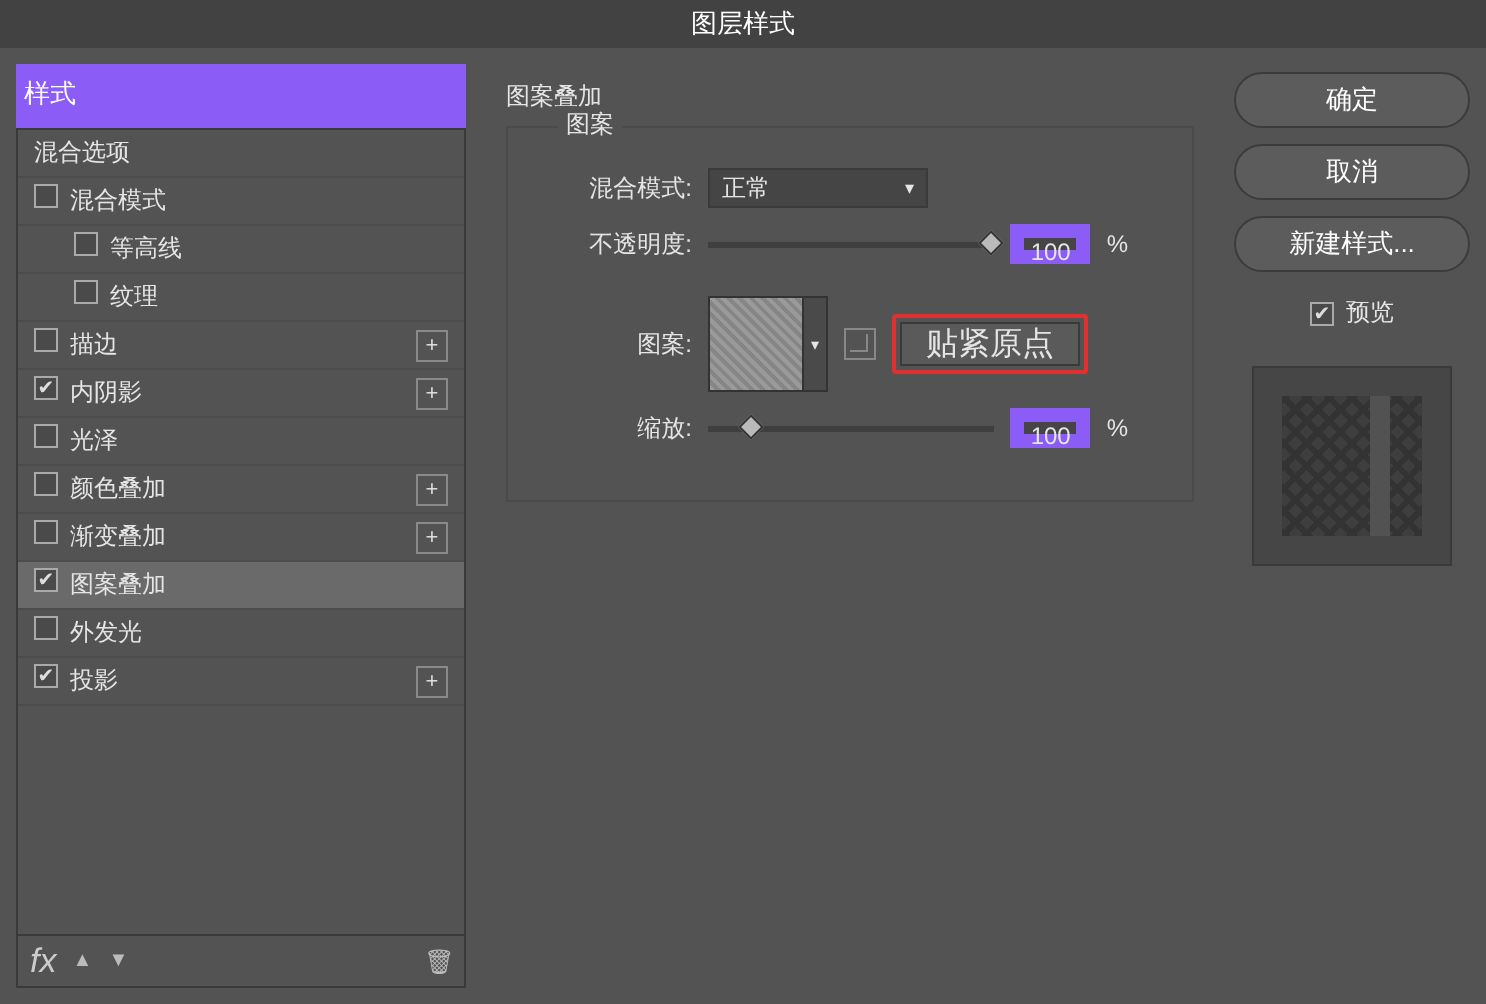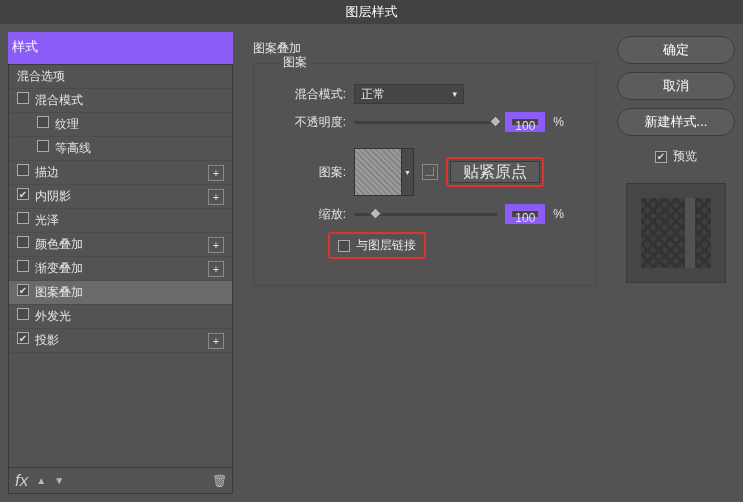--- a/index.html
+++ b/index.html
@@ -63,27 +63,27 @@
       <div id="style-items">
           <div class="style-item">
             <div class="left">
               <span class="cb"></span>
               <span>混合模式</span>
             </div>
           </div>
           <div class="style-item sub">
             <div class="left">
               <span class="cb"></span>
+              <span>等高线</span>
+            </div>
+          </div>
+          <div class="style-item sub">
+            <div class="left">
+              <span class="cb"></span>
               <span>纹理</span>
-            </div>
-          </div>
-          <div class="style-item sub">
-            <div class="left">
-              <span class="cb"></span>
-              <span>等高线</span>
             </div>
           </div>
           <div class="style-item">
             <div class="left">
               <span class="cb"></span>
               <span>描边</span>
             </div>
             <div class="plus-btn">+</div>
           </div>
           <div class="style-item">
@@ -182,26 +182,20 @@
 
       <div class="row">
         <div class="row-label">缩放:</div>
         <div class="slider-track">
           <div class="slider-thumb" style="left:12%;"></div>
         </div>
         <div class="num-input">100</div>
         <span>%</span>
       </div>
 
-      <div class="row" style="margin-left:60px;">
-        <div class="red-box" style="display:flex;align-items:center;gap:6px;padding:3px 8px;">
-          <span class="cb"></span>
-          <span>与图层链接</span>
-        </div>
-      </div>
 
     </div>
   </div>
 
   <div class="right-panel">
     <div class="big-btn">确定</div>
     <div class="big-btn">取消</div>
     <div class="big-btn">新建样式...</div>
     <div class="preview-check">
       <span class="cb checked"></span>

